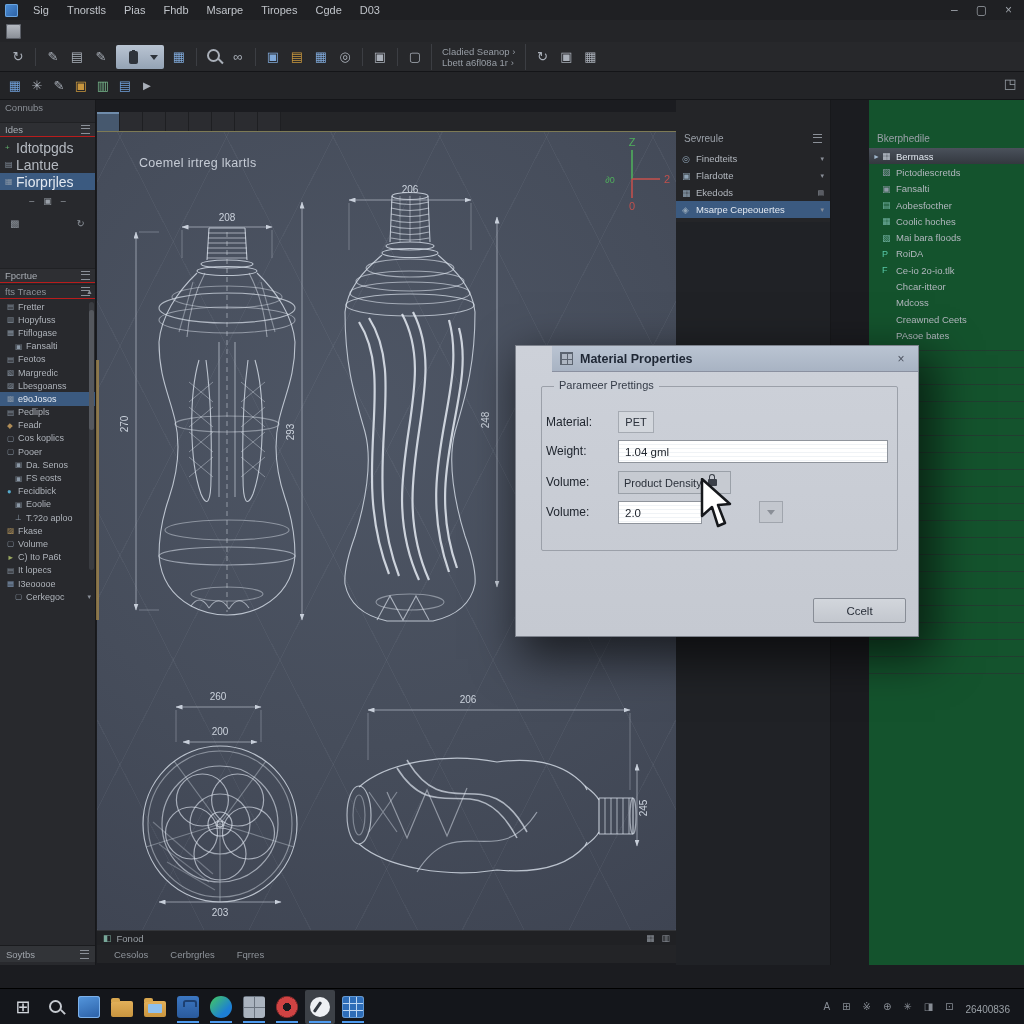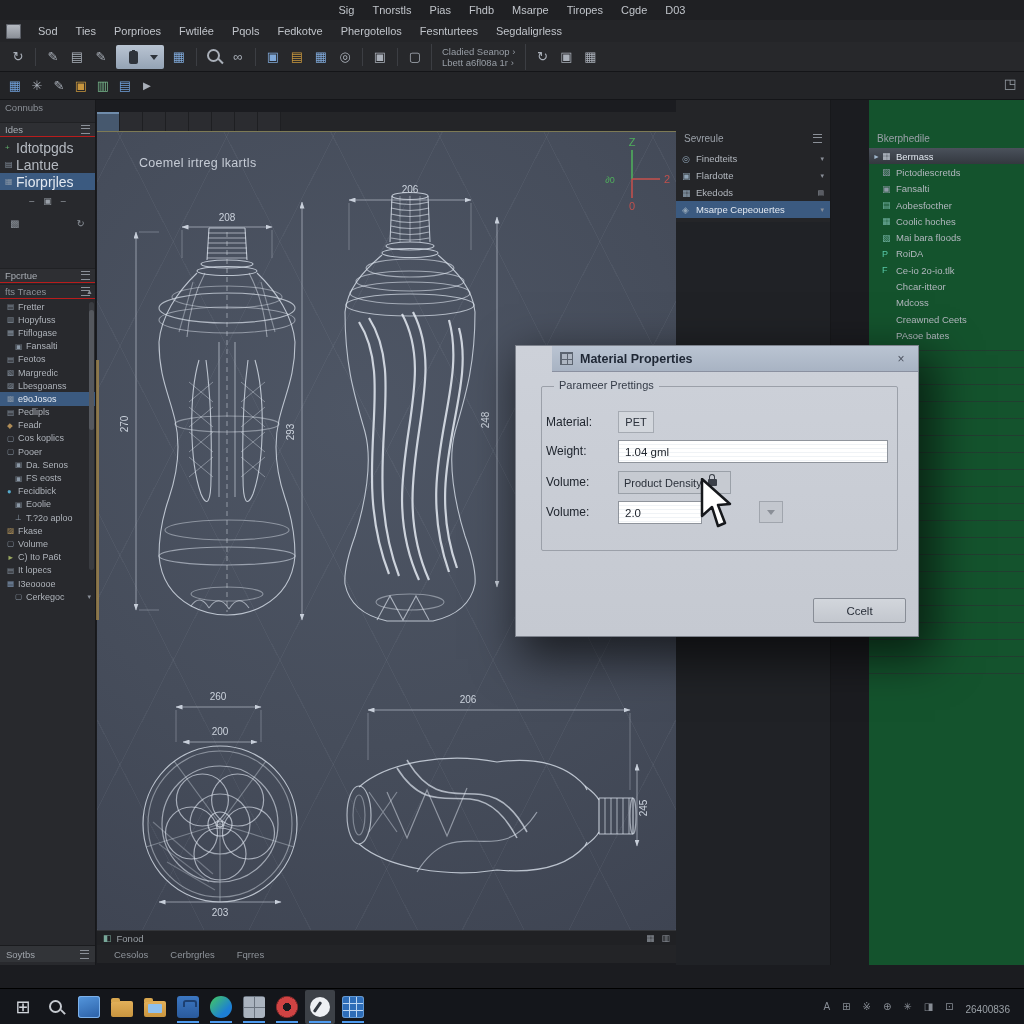--- a/index.html
+++ b/index.html
@@ -3,21 +3,21 @@
 <meta charset="utf-8">
 <style>
   html,body{margin:0;padding:0;background:#101114;}
   .root{position:relative;width:1024px;height:1024px;overflow:hidden;
         font-family:"Liberation Sans","DejaVu Sans",sans-serif;
         background:#1b1c20;color:#b8bcc2;-webkit-font-smoothing:antialiased;}
   .abs{position:absolute;}
 
   
   .menubar1{left:0;top:0;width:1024px;height:20px;background:#1f2023;border-bottom:1px solid #101113;
-            display:flex;align-items:center;flex-direction:column;}
+            display:flex;align-items:center;}
   .appicon{width:13px;height:13px;margin:0 6px 0 5px;border-radius:2px;
            background:linear-gradient(135deg,#4d8fd6,#2b5fa3);box-shadow:inset 0 0 0 1px #6aa5e0;}
   .menu-item{font-size:11px;color:#c0c4ca;padding:0 9px;line-height:20px;white-space:nowrap;}
   .wctrl{margin-left:auto;display:flex;align-items:center;gap:18px;padding-right:12px;color:#9ea3aa;font-size:12px;}
   .wctrl span{cursor:default;}
   .menubar2{left:0;top:20px;width:1024px;height:22px;background:#242528;border-bottom:1px solid #131417;
             display:flex;align-items:center;}
   .docicon{width:15px;height:15px;margin:0 8px 0 6px;background:linear-gradient(180deg,#b8bdc4,#878c94);
            border-radius:2px;box-shadow:inset 0 0 0 1px #5a5e66;}
 
@@ -206,32 +206,20 @@
       </div>
     <div class="wctrl">
       <span>–</span>
       <span>▢</span>
       <span>×</span>
     </div>
   </div>
 
   <div class="abs menubar2">
     <div class="docicon"></div>
-    <div style="display:flex">
-
-    <span class="menu-item">Sod</span>
-        <span class="menu-item">Ties</span>
-        <span class="menu-item">Porprioes</span>
-        <span class="menu-item">Fwtilée</span>
-        <span class="menu-item">Pqols</span>
-        <span class="menu-item">Fedkotve</span>
-        <span class="menu-item">Phergotellos</span>
-        <span class="menu-item">Fesnturtees</span>
-        <span class="menu-item">Segdaligrless</span>
-      </div>
   </div>
 
   <div class="abs toolbar1">
     <div style="display:flex;align-items:center">
 
     <span class="tbtn">
           <span class="g">↻</span>
         </span>
         <span class="tbtn sep"></span>
         <span class="tbtn">

